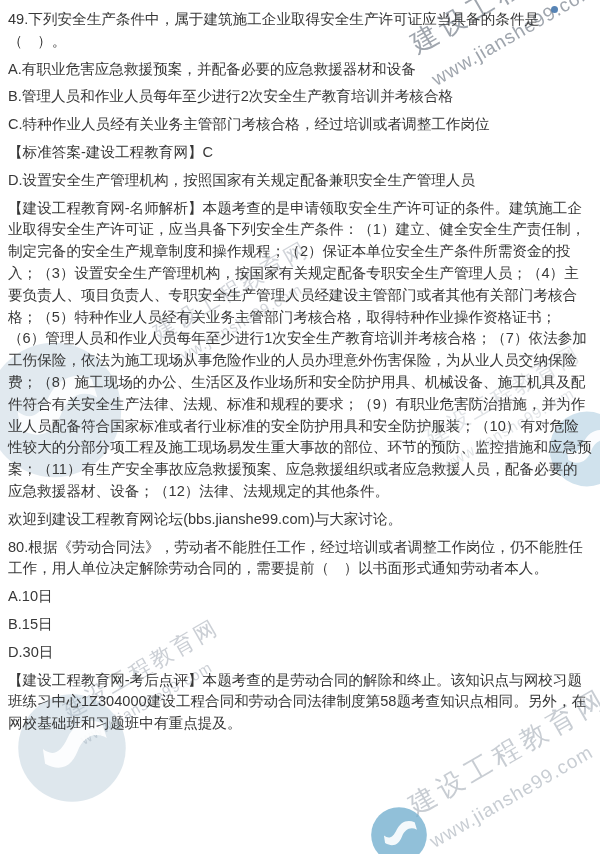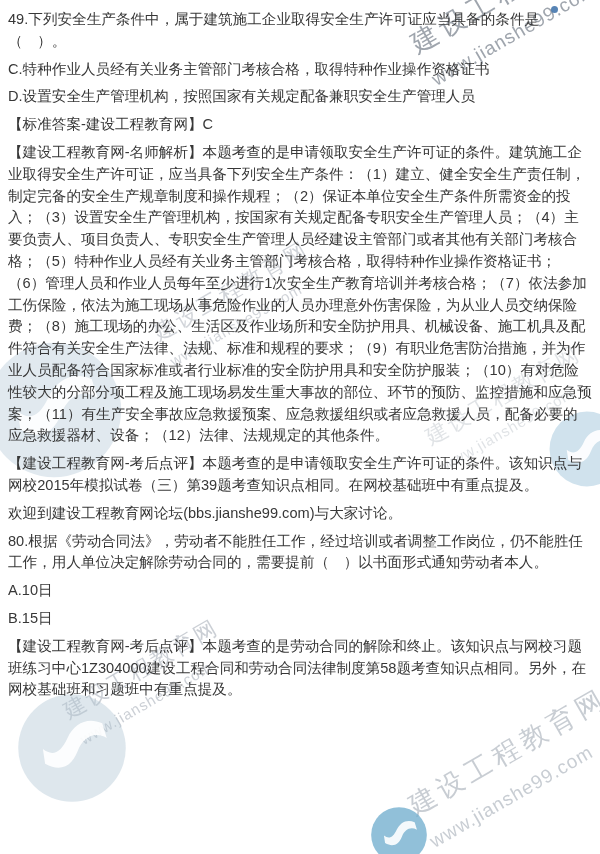--- a/index.html
+++ b/index.html
@@ -98,30 +98,32 @@
       <path d="M26 64 C40 72 50 66 55 53 C60 40 70 35 81 41 L77 28 C64 22 52 28 46 41 C40 54 33 58 24 51 Z" fill="#ffffff" opacity="0.9"></path>
     </svg>
 
     <span class="wm-dot"></span>
   </div>
 
   <div class="content">
 
     <section>
       <p>49.下列安全生产条件中，属于建筑施工企业取得安全生产许可证应当具备的条件是（　）。</p>
-      <p>C.特种作业人员经有关业务主管部门考核合格，取得特种作业操作资格证书</p>
+      <p>A.有职业危害应急救援预案，并配备必要的应急救援器材和设备</p>
+      <p>B.管理人员和作业人员每年至少进行2次安全生产教育培训并考核合格</p>
+      <p>C.特种作业人员经有关业务主管部门考核合格，经过培训或者调整工作岗位</p>
+      <p>【标准答案-建设工程教育网】C</p>
       <p>D.设置安全生产管理机构，按照国家有关规定配备兼职安全生产管理人员</p>
-      <p>【标准答案-建设工程教育网】C</p>
       <p>【建设工程教育网-名师解析】本题考查的是申请领取安全生产许可证的条件。建筑施工企业取得安全生产许可证，应当具备下列安全生产条件：（1）建立、健全安全生产责任制，制定完备的安全生产规章制度和操作规程；（2）保证本单位安全生产条件所需资金的投入；（3）设置安全生产管理机构，按国家有关规定配备专职安全生产管理人员；（4）主要负责人、项目负责人、专职安全生产管理人员经建设主管部门或者其他有关部门考核合格；（5）特种作业人员经有关业务主管部门考核合格，取得特种作业操作资格证书；（6）管理人员和作业人员每年至少进行1次安全生产教育培训并考核合格；（7）依法参加工伤保险，依法为施工现场从事危险作业的人员办理意外伤害保险，为从业人员交纳保险费；（8）施工现场的办公、生活区及作业场所和安全防护用具、机械设备、施工机具及配件符合有关安全生产法律、法规、标准和规程的要求；（9）有职业危害防治措施，并为作业人员配备符合国家标准或者行业标准的安全防护用具和安全防护服装；（10）有对危险性较大的分部分项工程及施工现场易发生重大事故的部位、环节的预防、监控措施和应急预案；（11）有生产安全事故应急救援预案、应急救援组织或者应急救援人员，配备必要的应急救援器材、设备；（12）法律、法规规定的其他条件。</p>
-      <p>【建设工程教育网-考后点评】本题考查的是申请领取安全生产许可证的条件。该知识点与网校2015年模拟试卷（三）第39题考查知识点相同。在网校基础班中有重点提及。</p>
       <p>欢迎到建设工程教育网论坛(bbs.jianshe99.com)与大家讨论。</p>
     </section>
 
     <section>
       <p>80.根据《劳动合同法》，劳动者不能胜任工作，经过培训或者调整工作岗位，仍不能胜任工作，用人单位决定解除劳动合同的，需要提前（　）以书面形式通知劳动者本人。</p>
       <p>A.10日</p>
       <p>B.15日</p>
+      <p>D.30日</p>
       <p>【建设工程教育网-考后点评】本题考查的是劳动合同的解除和终止。该知识点与网校习题班练习中心1Z304000建设工程合同和劳动合同法律制度第58题考查知识点相同。另外，在网校基础班和习题班中有重点提及。</p>
 
     </section>
 
   </div>
 </div>
 
 </body></html>

